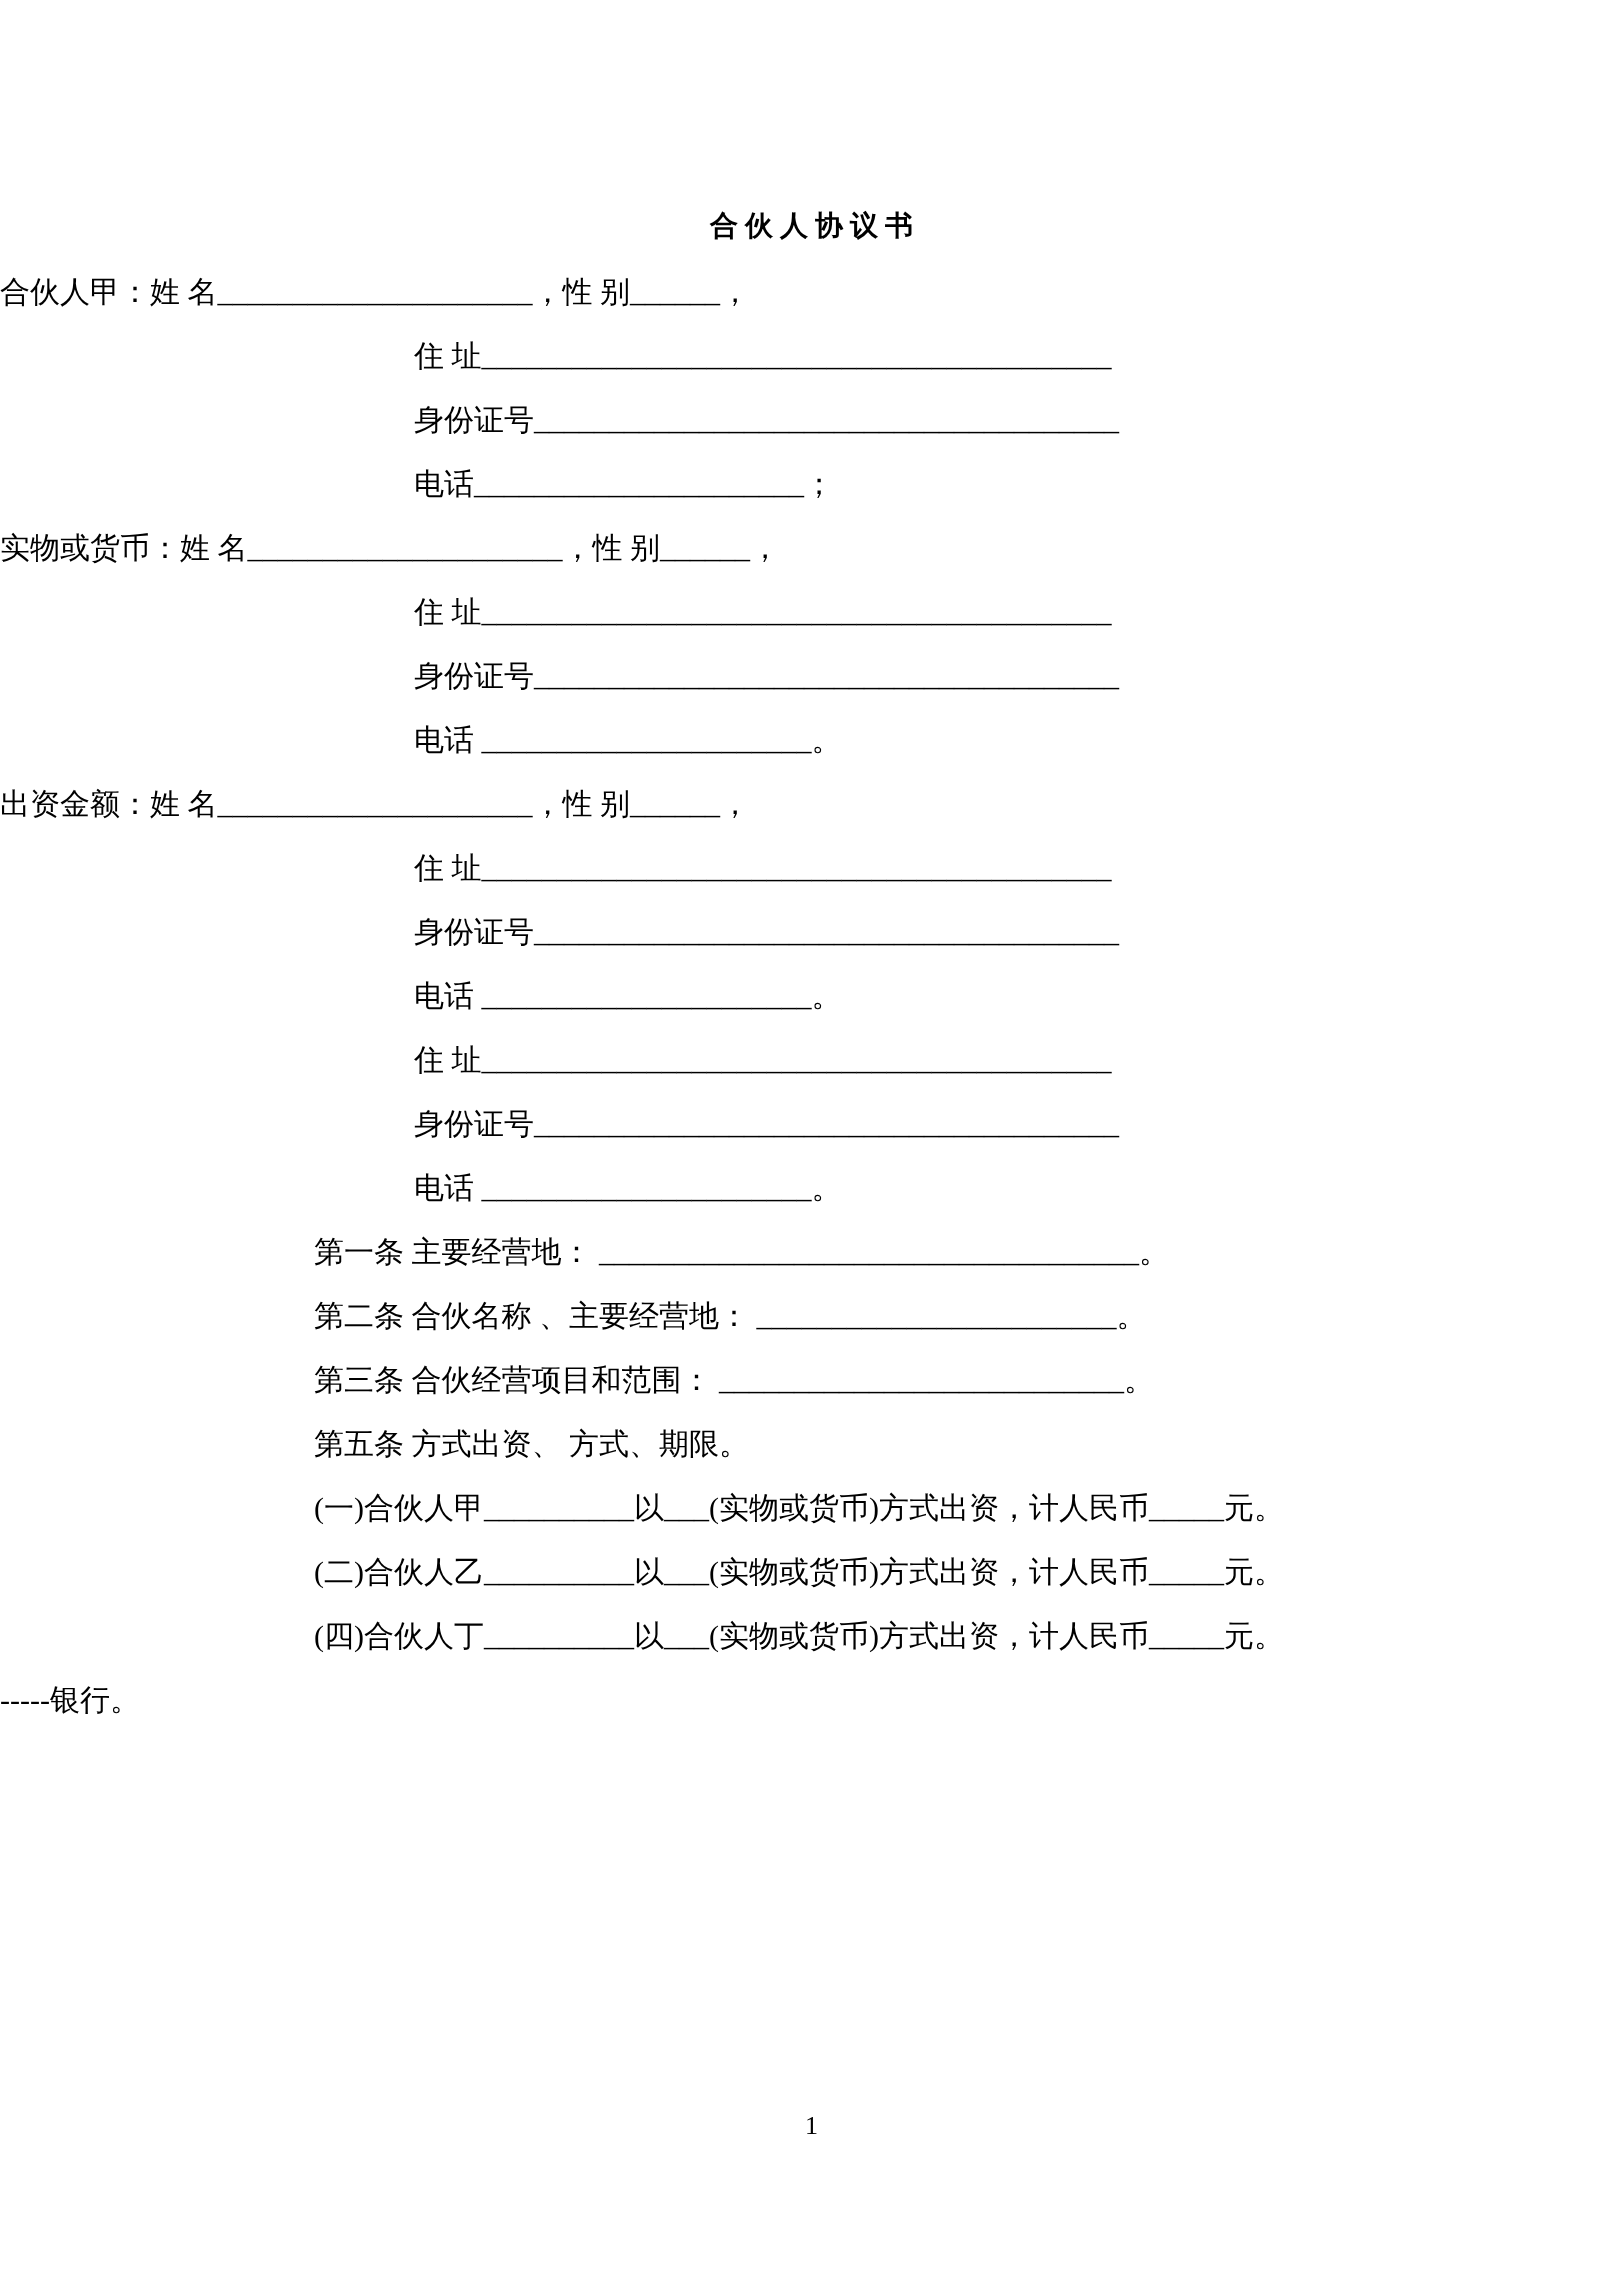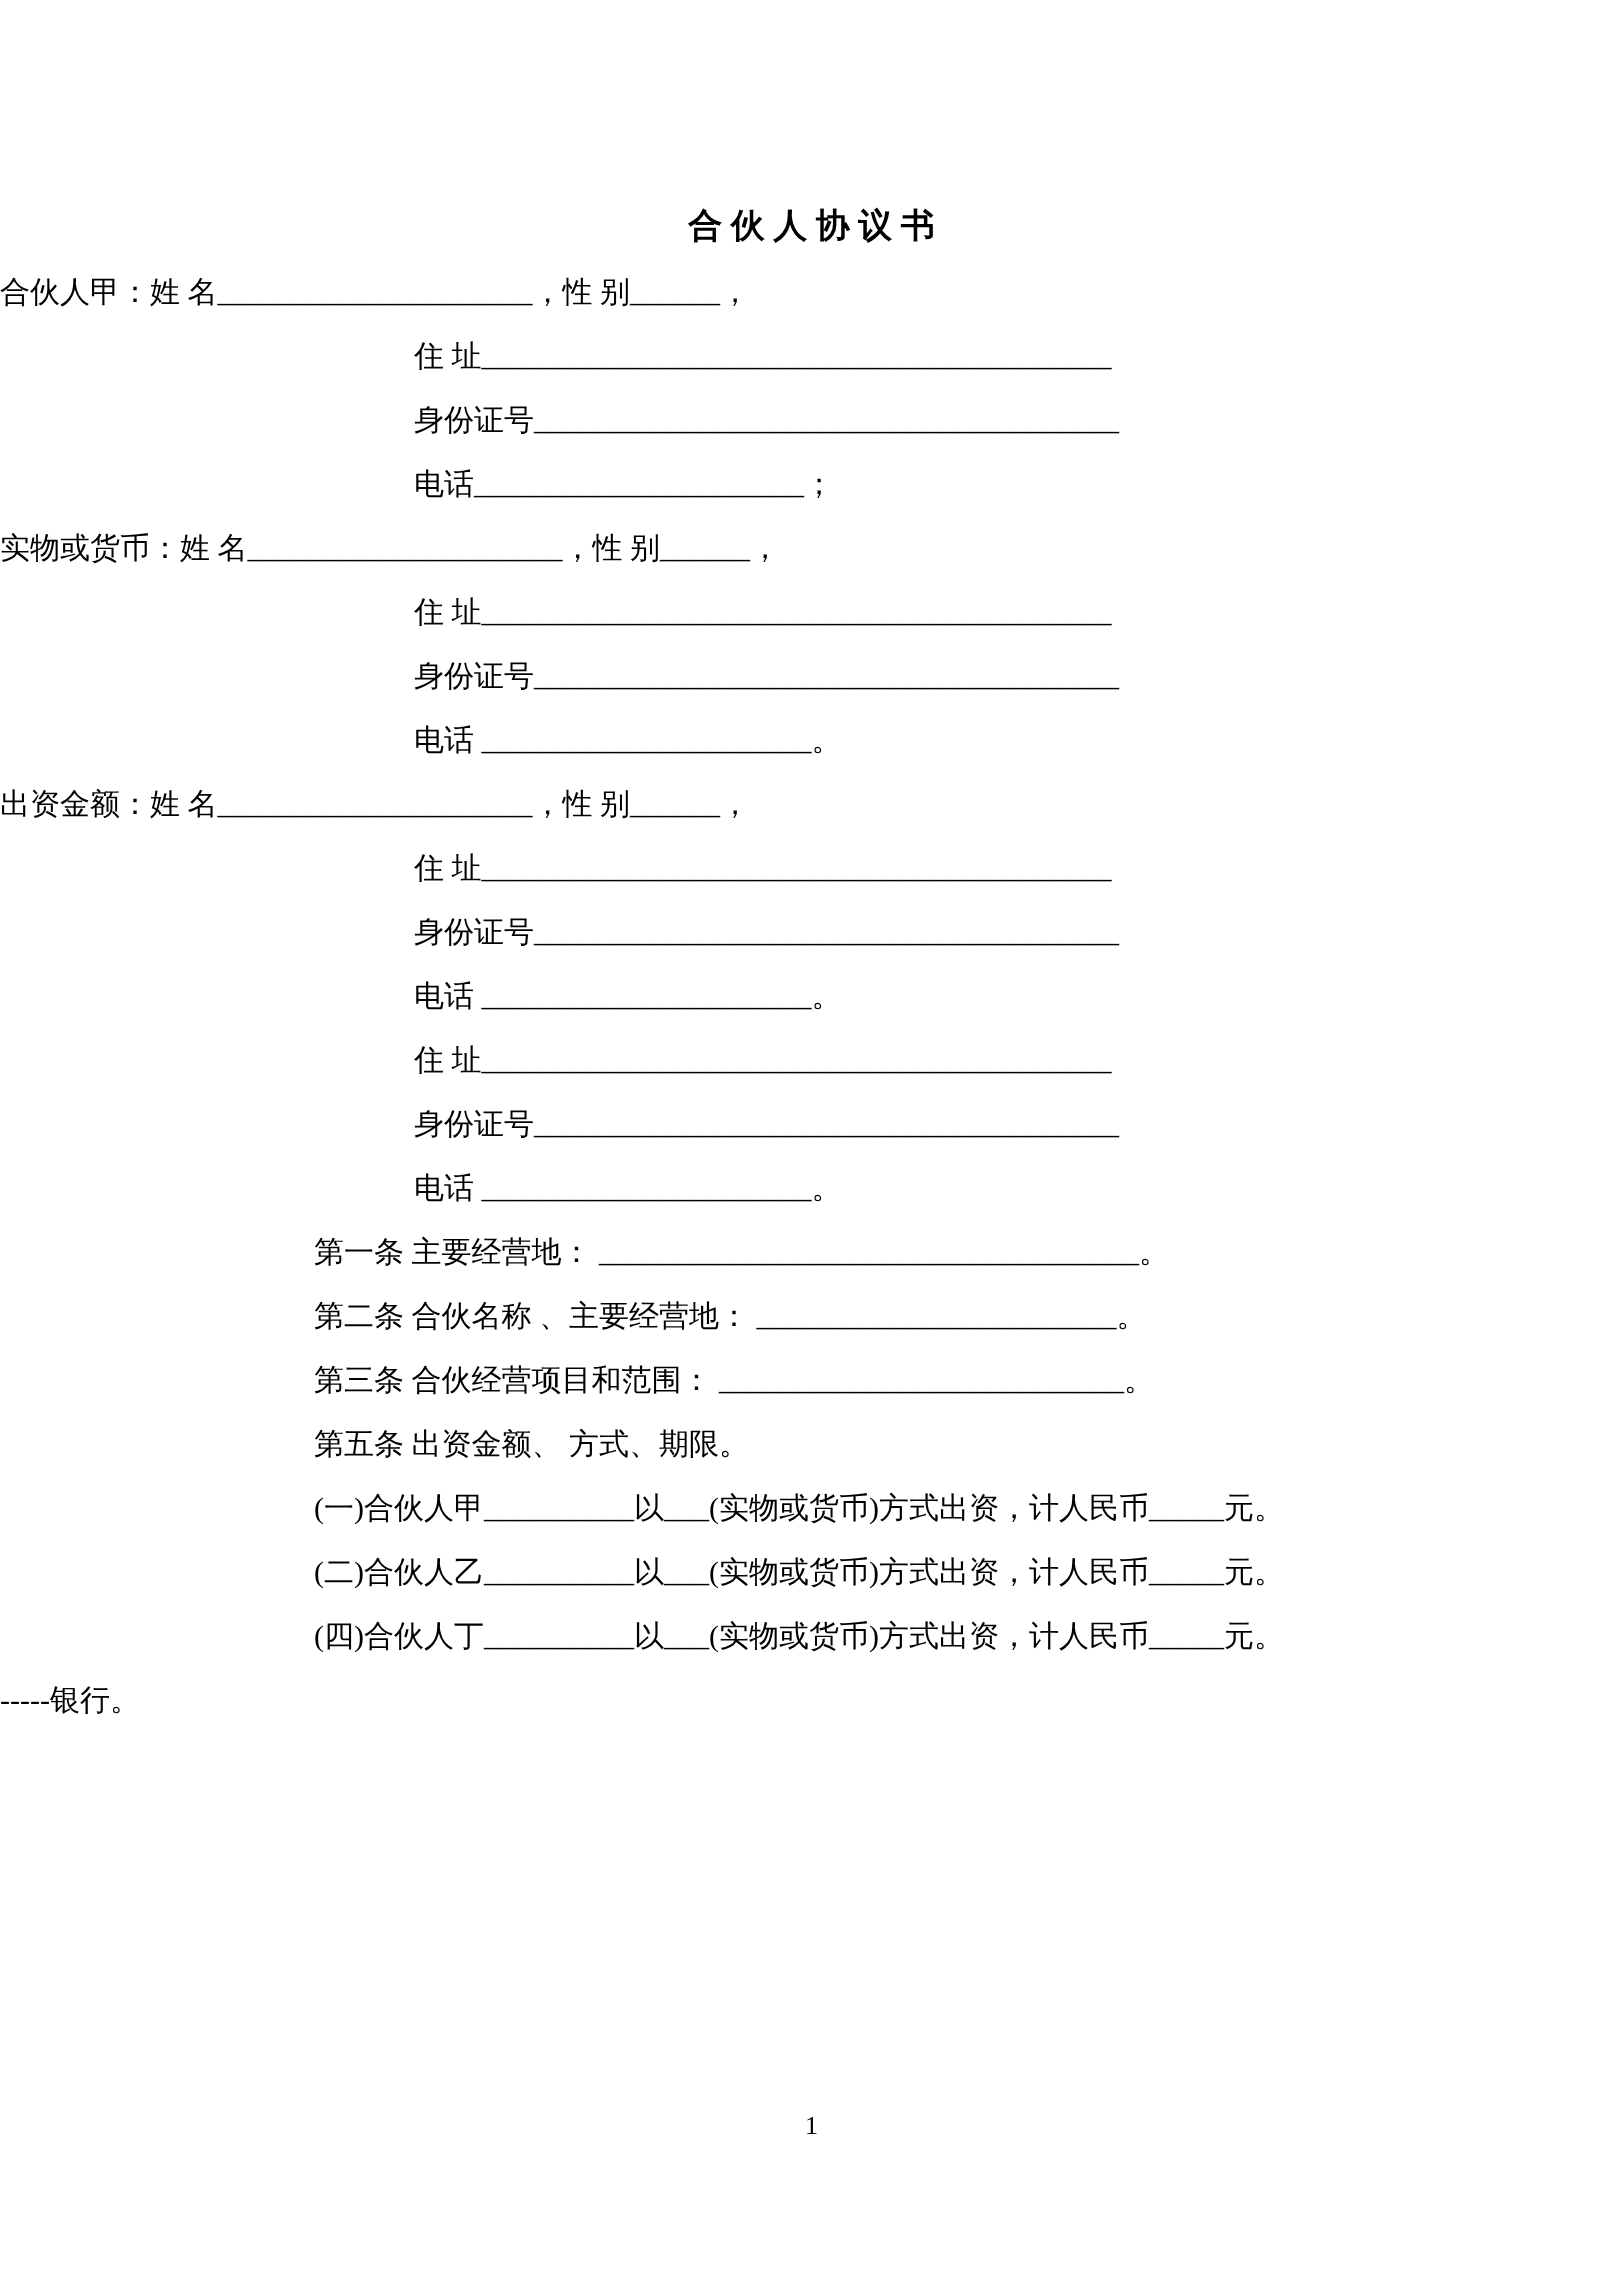--- a/index.html
+++ b/index.html
@@ -10,21 +10,21 @@
     background: #ffffff;
     color: #000000;
     font-family: "Liberation Serif", "DejaVu Serif", serif;
     overflow: hidden;
   }
   .doc-title {
     padding-top: 205px;
     height: 42px;
     line-height: 42px;
     text-align: center;
-    font-size: 34px;
+    font-size: 28px;
     font-weight: 700;
     white-space: pre;
   }
   .doc-body {
     margin-top: 12.7px;
     font-size: 30px;
   }
   .line {
     height: 64px;
     line-height: 64px;
@@ -69,21 +69,21 @@
     <div class="line m-inner">身份证号_______________________________________</div>
     <div class="line m-inner">电话 ______________________。</div>
 
     <div class="line m-inner">住 址__________________________________________</div>
     <div class="line m-inner">身份证号_______________________________________</div>
     <div class="line m-inner">电话 ______________________。</div>
 
     <div class="line m-article">第一条 主要经营地： ____________________________________。</div>
     <div class="line m-article">第二条 合伙名称 、主要经营地： ________________________。</div>
     <div class="line m-article">第三条 合伙经营项目和范围： ___________________________。</div>
-    <div class="line m-article">第五条 出资金额、 方式、期限。</div>
+    <div class="line m-article">第五条 方式出资、 方式、期限。</div>
 
     <div class="line m-article">(一)合伙人甲__________以___(实物或货币)方式出资，计人民币_____元。</div>
     <div class="line m-article">(二)合伙人乙__________以___(实物或货币)方式出资，计人民币_____元。</div>
     <div class="line m-article">(四)合伙人丁__________以___(实物或货币)方式出资，计人民币_____元。</div>
 
     <div class="line m-label">-----银行。</div>
 
   </div>
 
   <div class="page-number">1</div>

